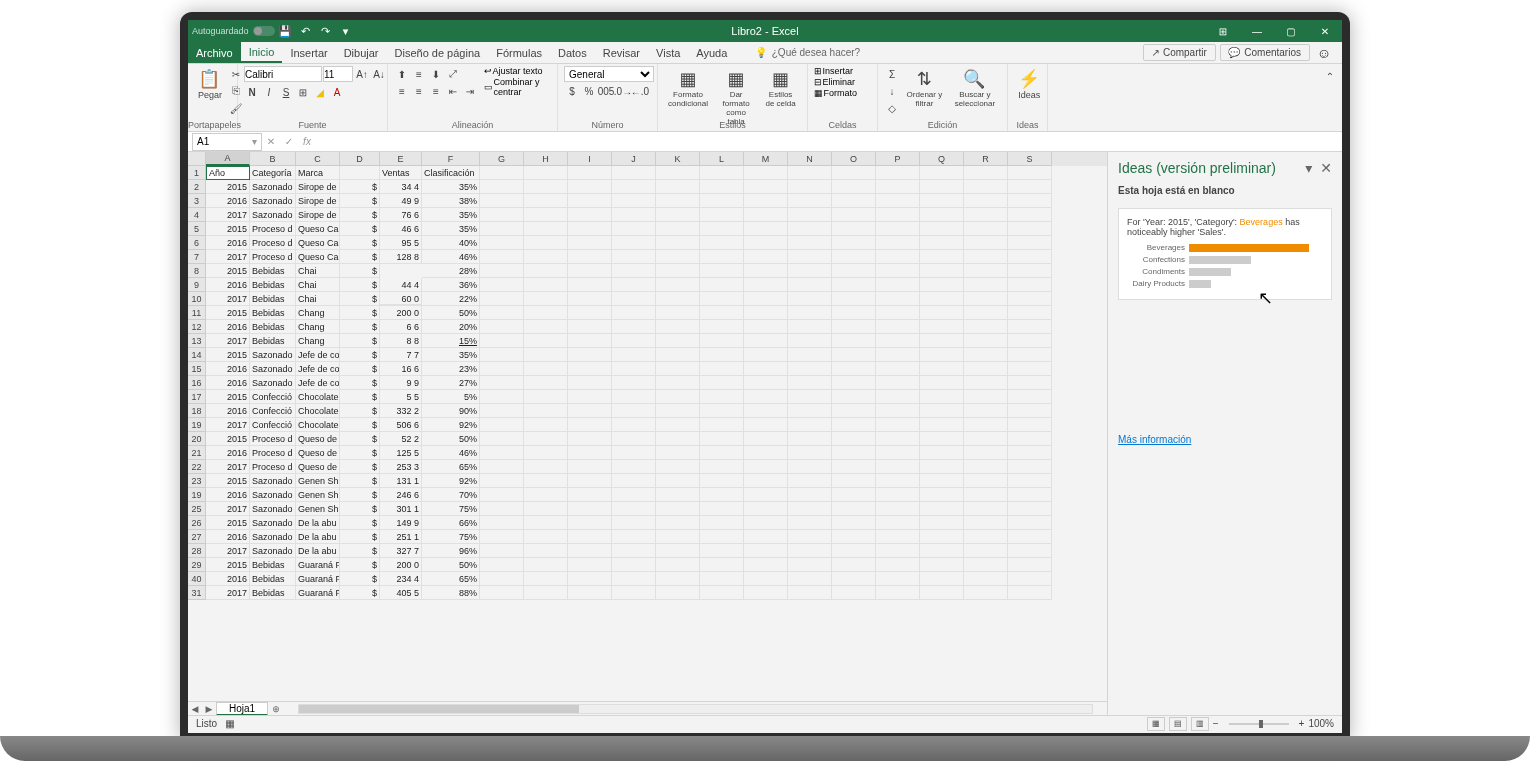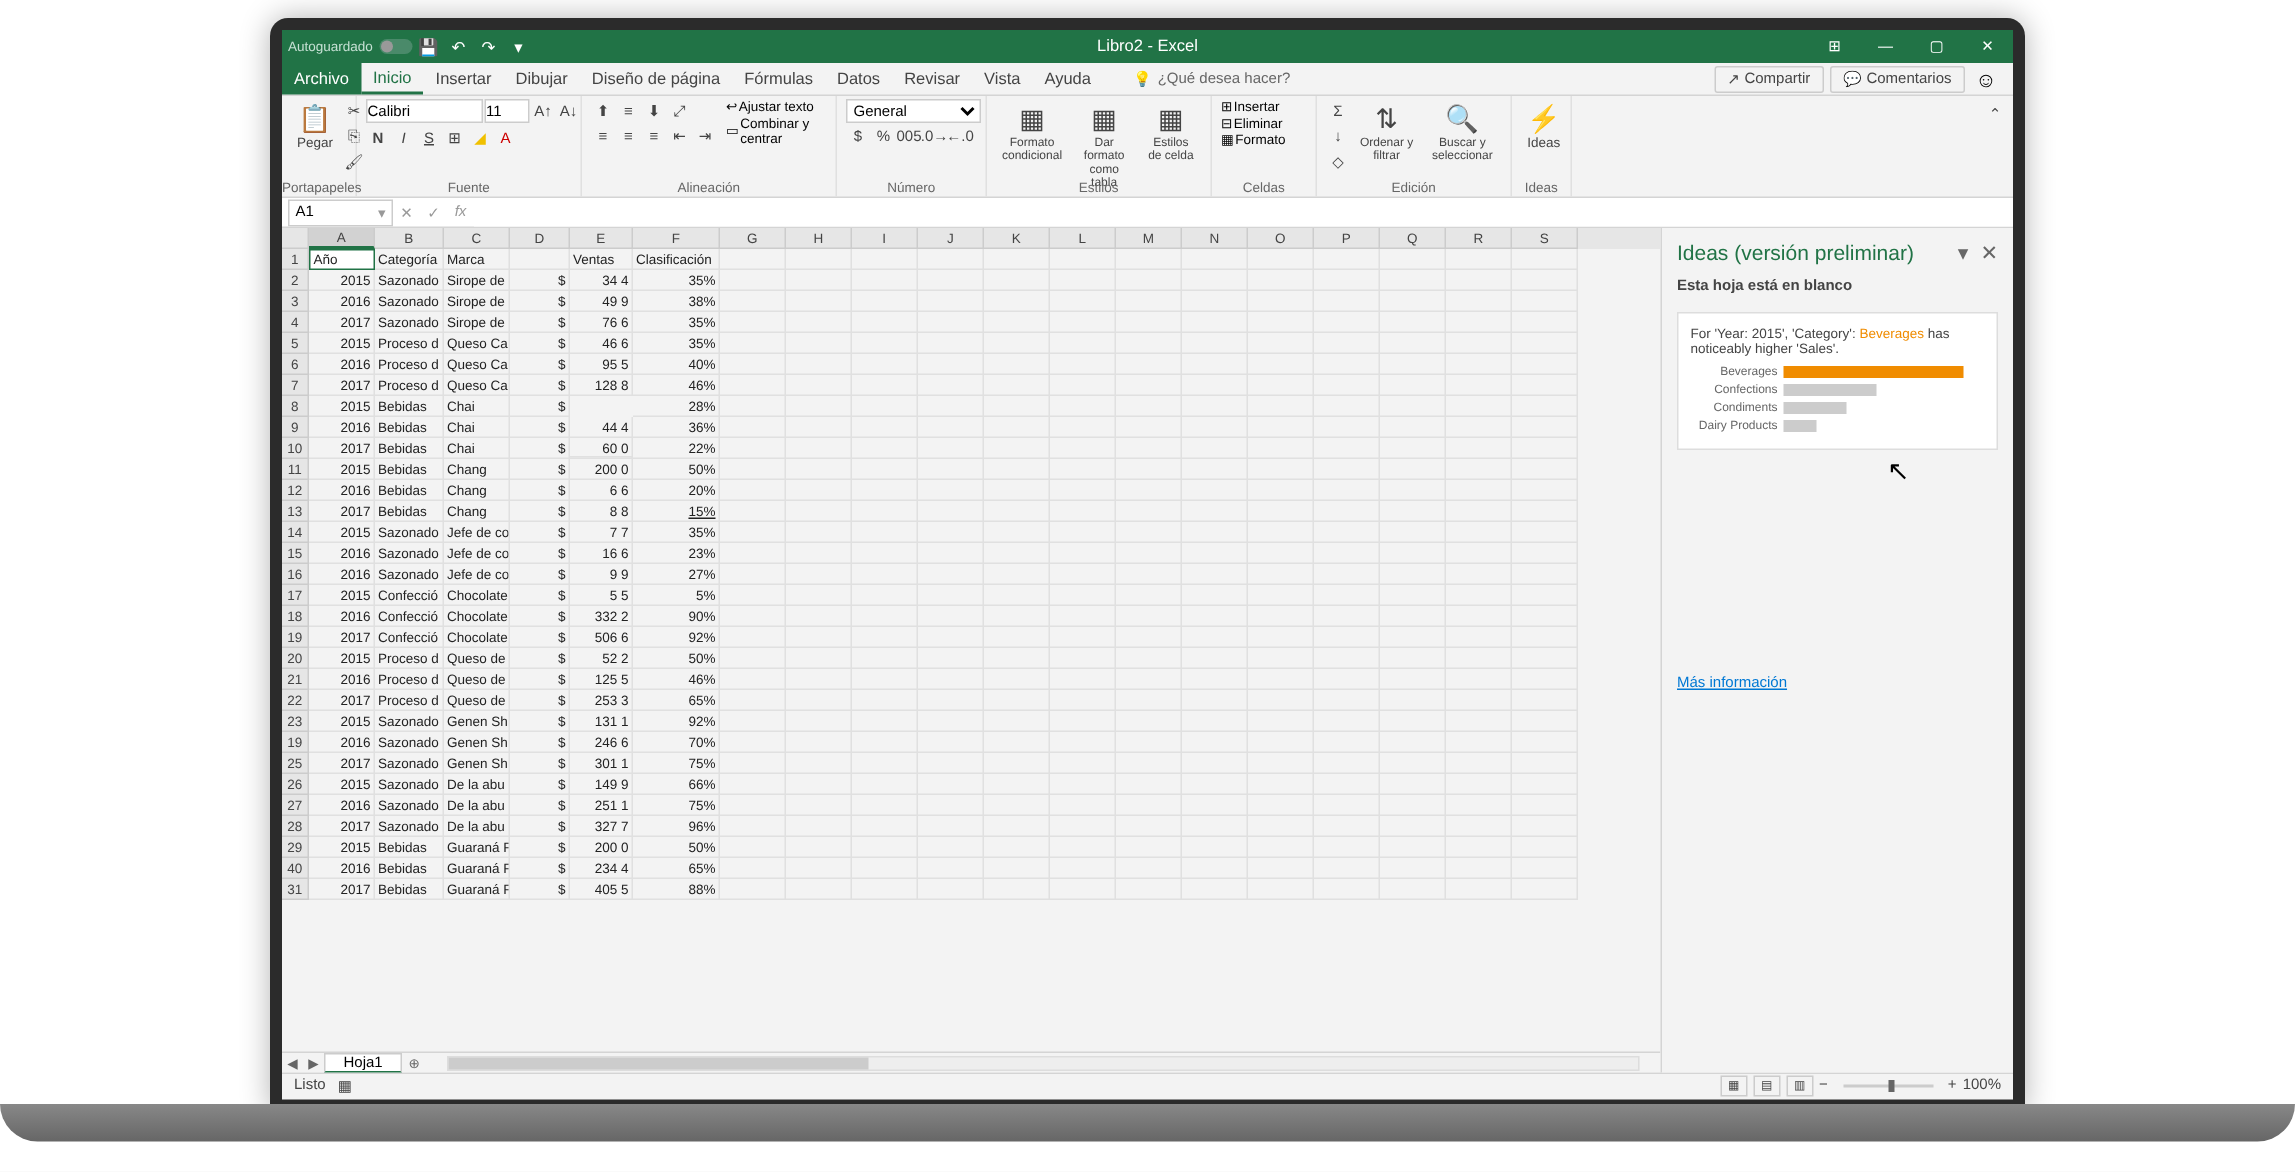--- a/index.html
+++ b/index.html
@@ -62,21 +62,21 @@
 .sheet-nav-btn { width: 14px; height: 14px; display: flex; align-items: center; justify-content: center; color: #666; cursor: pointer; }
 .sheet-tab { padding: 0 12px; height: 14px; display: flex; align-items: center; background: #fff; border: 1px solid #ccc; border-bottom: 2px solid #217346; font-size: 10px; cursor: pointer; }
 .add-sheet { width: 16px; height: 14px; display: flex; align-items: center; justify-content: center; color: #666; cursor: pointer; }
 .hscrollbar { flex: 1; height: 10px; background: #eee; margin: 0 14px; position: relative; border: 1px solid #ddd; }
 .hscroll-thumb { position: absolute; left: 0; width: 280px; height: 100%; background: #ccc; }
 
 .ideas-pane { width: 235px; background: #f3f3f3; border-left: 1px solid #d4d4d4; padding: 8px 10px; font-size: 10px; color: #444; overflow-y: auto; }
 .ideas-title { font-size: 14px; color: #217346; margin-bottom: 8px; display: flex; align-items: center; justify-content: space-between; }
 .ideas-close { display: flex; gap: 8px; color: #666; cursor: pointer; }
 .ideas-text { font-size: 10px; margin-bottom: 10px; line-height: 1.4; }
-.ideas-card { background: #fff; border: 1px solid #ddd; padding: 8px; margin-bottom: 28px; font-size: 9px; }
+.ideas-card { background: #fff; border: 1px solid #ddd; padding: 8px; margin-bottom: 12px; font-size: 9px; }
 .chart-bars { margin-top: 6px; }
 .chart-bar-row { display: flex; align-items: center; margin-bottom: 3px; gap: 4px; }
 .chart-label { width: 58px; font-size: 8px; text-align: right; color: #666; }
 .chart-bar { height: 8px; }
 .try-btn { width: 100%; padding: 6px; border: 1px solid #ccc; background: #fff; text-align: center; font-size: 10px; cursor: pointer; margin-bottom: 10px; }
 .more-info { color: #0078d4; text-decoration: underline; font-size: 10px; cursor: pointer; margin-top: 100px; display: block; }
 
 .status-bar { height: 16px; background: #f3f3f3; border-top: 1px solid #d4d4d4; display: flex; align-items: center; font-size: 10px; color: #444; padding: 0 8px; }
 .status-right { margin-left: auto; display: flex; align-items: center; gap: 4px; }
 .view-btn { width: 18px; height: 14px; border: 1px solid #ccc; cursor: pointer; display: flex; align-items: center; justify-content: center; font-size: 8px; }

